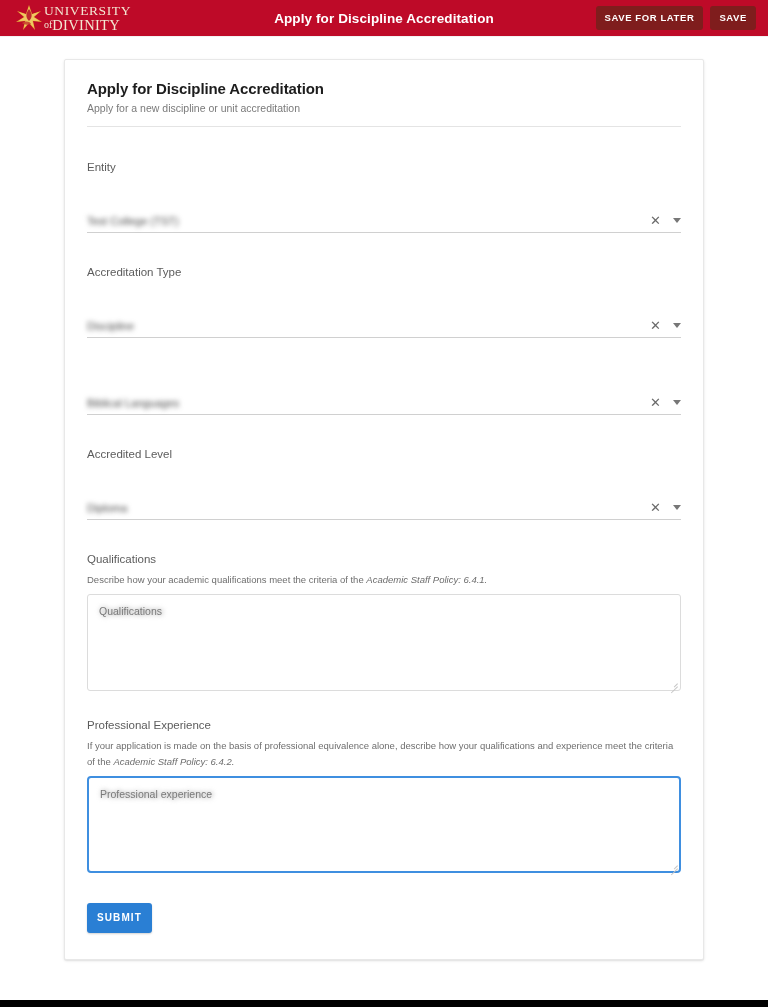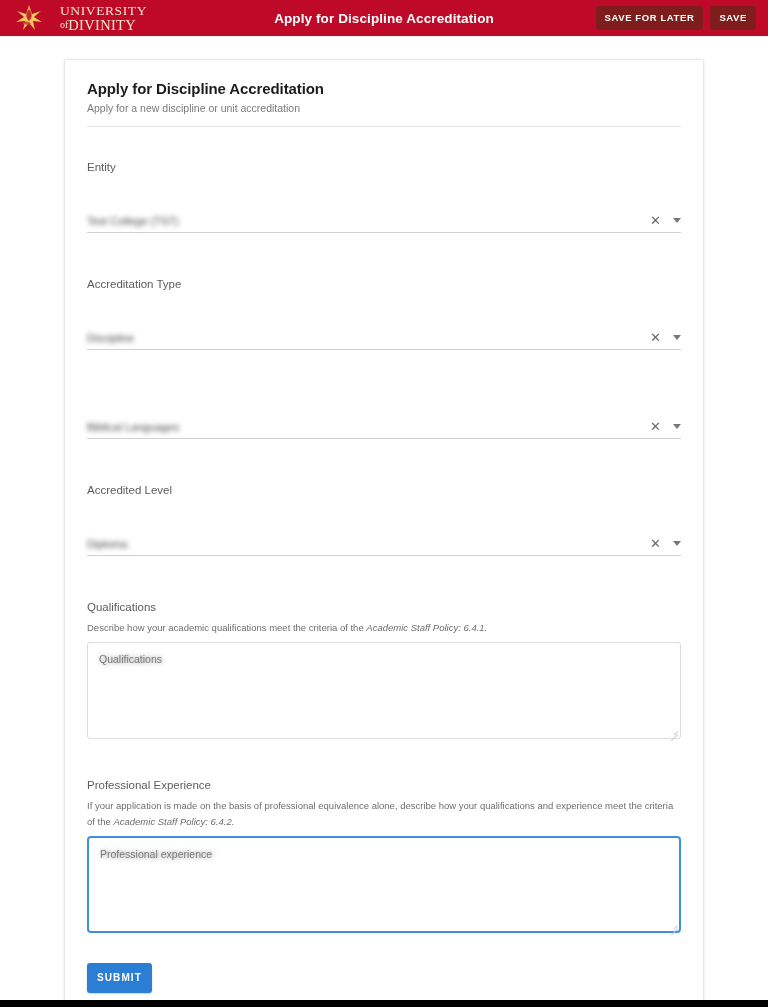--- a/index.html
+++ b/index.html
@@ -25,21 +25,21 @@
     display: flex;
     align-items: center;
     padding: 0 6px 0 0;
     border-bottom: 1px solid #f2f2f2;
   }
   .brand {
     display: flex;
     align-items: center;
     height: 100%;
     padding: 0 10px 0 14px;
-    gap: 16px;
+    gap: 0;
     flex: 0 0 auto;
   }
   .brand-mark {
     width: 30px;
     height: 30px;
     position: relative;
     flex: 0 0 auto;
   }
   .brand-mark svg { display: block; }
   .brand-words {
@@ -130,21 +130,21 @@
     color: #7a7a7a;
     margin: 0 0 12px 0;
   }
   .rule {
     border: none;
     border-top: 1px solid #e4e4e4;
     margin: 0 0 34px 0;
   }
 
   
-  .field { margin-bottom: 12px; }
+  .field { margin-bottom: 0; }
   .field-label {
     font-size: 11.5px;
     color: #5c5c5c;
     margin-bottom: 4px;
   }
   .field-help {
     font-size: 9.5px;
     color: #6e6e6e;
     line-height: 1.75;
     margin: 7px 0 2px 0;

